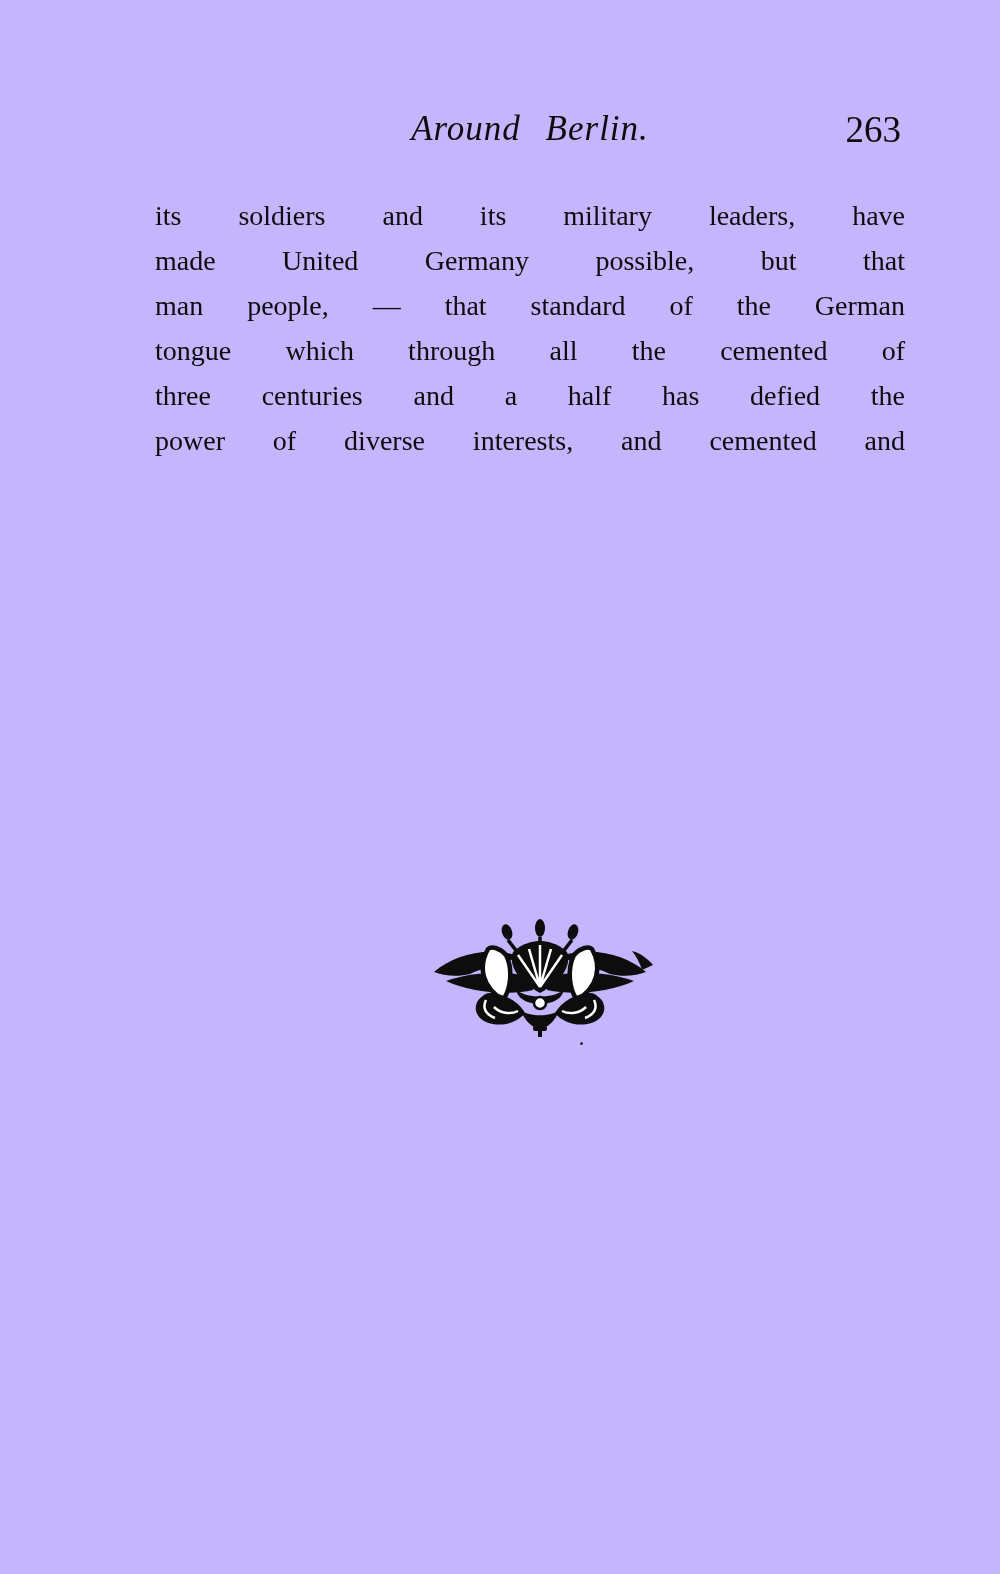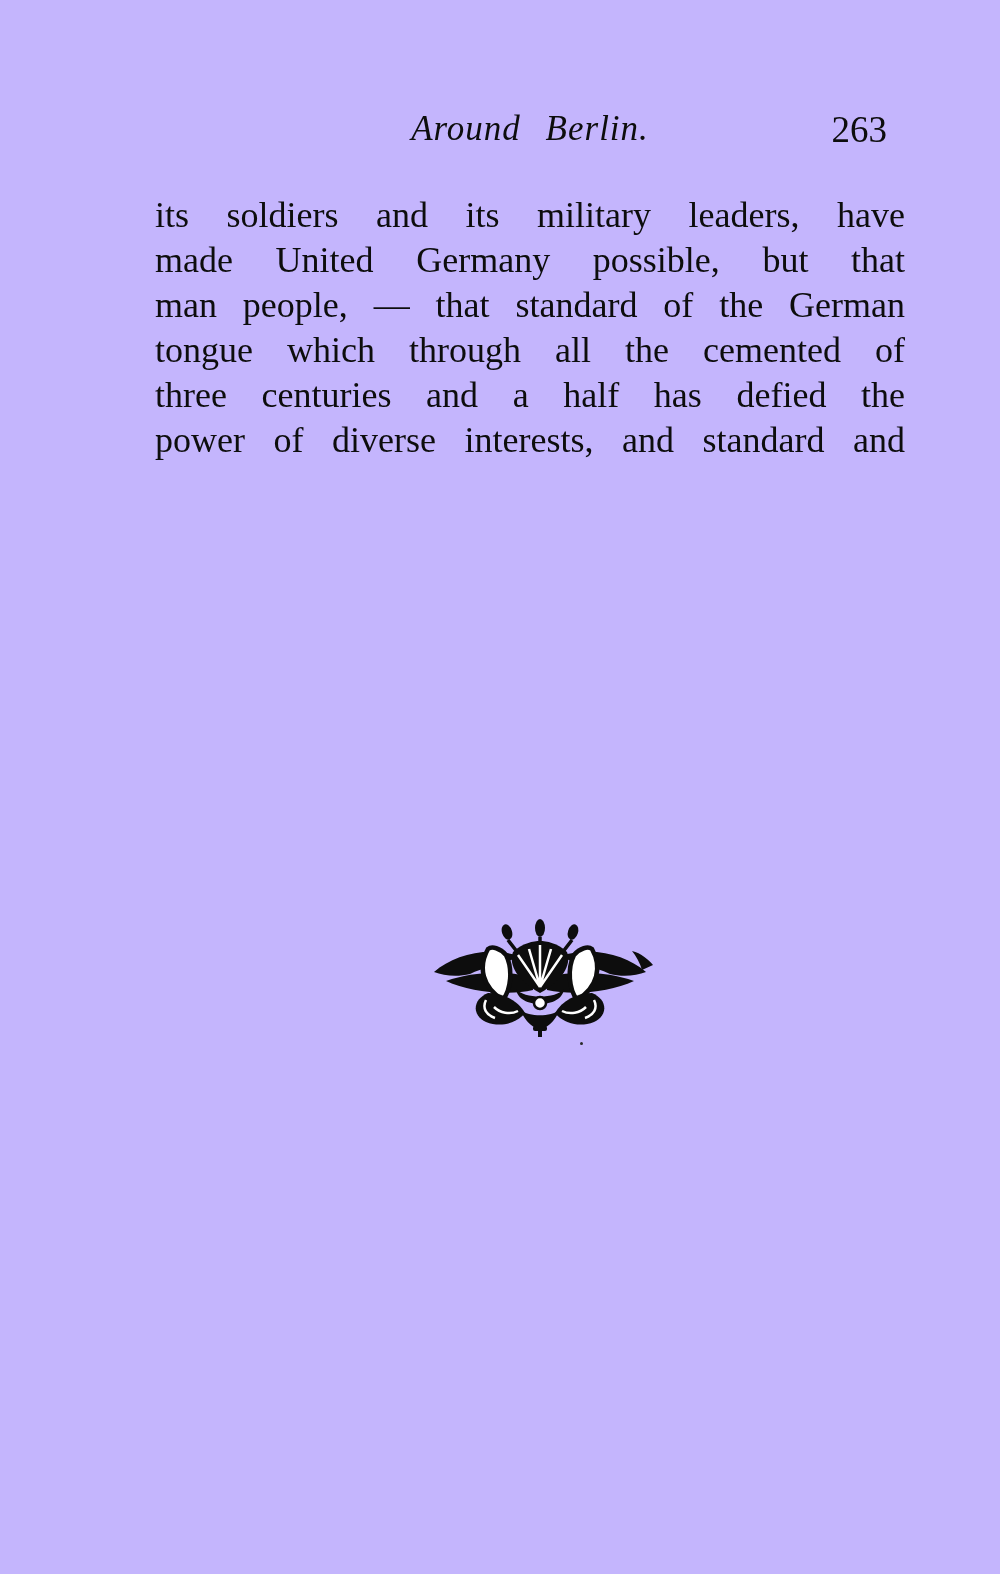--- a/index.html
+++ b/index.html
@@ -27,31 +27,31 @@
     display: block;
     text-align: center;
     font-style: italic;
     font-size: 35px;
     line-height: 42px;
     word-spacing: 15px;
     letter-spacing: 1px;
   }
   .page-number {
     position: absolute;
-    right: 18px;
+    right: 4px;
     top: 1px;
     font-size: 37px;
     line-height: 42px;
   }
   .body-text {
     position: absolute;
     left: 155px;
     top: 193px;
     width: 750px;
-    font-size: 36px;
+    font-size: 28px;
     line-height: 45px;
   }
   .text-line {
     text-align: justify;
     text-align-last: justify;
     white-space: nowrap;
   }
   .text-line.last-line {
     text-align-last: left;
     word-spacing: 4px;
@@ -83,21 +83,21 @@
     <span class="running-title">Around Berlin.</span>
     <span class="page-number">263</span>
   </div>
 
   <div class="body-text">
     <div class="text-line">its soldiers and its military leaders, have</div>
     <div class="text-line">made United Germany possible, but that</div>
     <div class="text-line">man people, — that standard of the German</div>
     <div class="text-line">tongue which through all the cemented of</div>
     <div class="text-line">three centuries and a half has defied the</div>
-    <div class="text-line">power of diverse interests, and standard and</div>
+    <div class="text-line">power of diverse interests, and cemented and</div>
   </div>
 
   <div class="tailpiece">
     <svg viewBox="0 0 240 130" xmlns="http://www.w3.org/2000/svg" aria-hidden="true">
       <defs>
         <g id="halfside">
 
           <path d="M14,57 C34,40 66,31 100,41 C86,49 66,51 50,59 C38,62 24,61 14,57 Z" fill="#0d0d0d"></path>
           <path d="M26,66 C52,57 84,55 112,62 L113,75 C86,81 50,77 26,66 Z" fill="#0d0d0d"></path>
 

